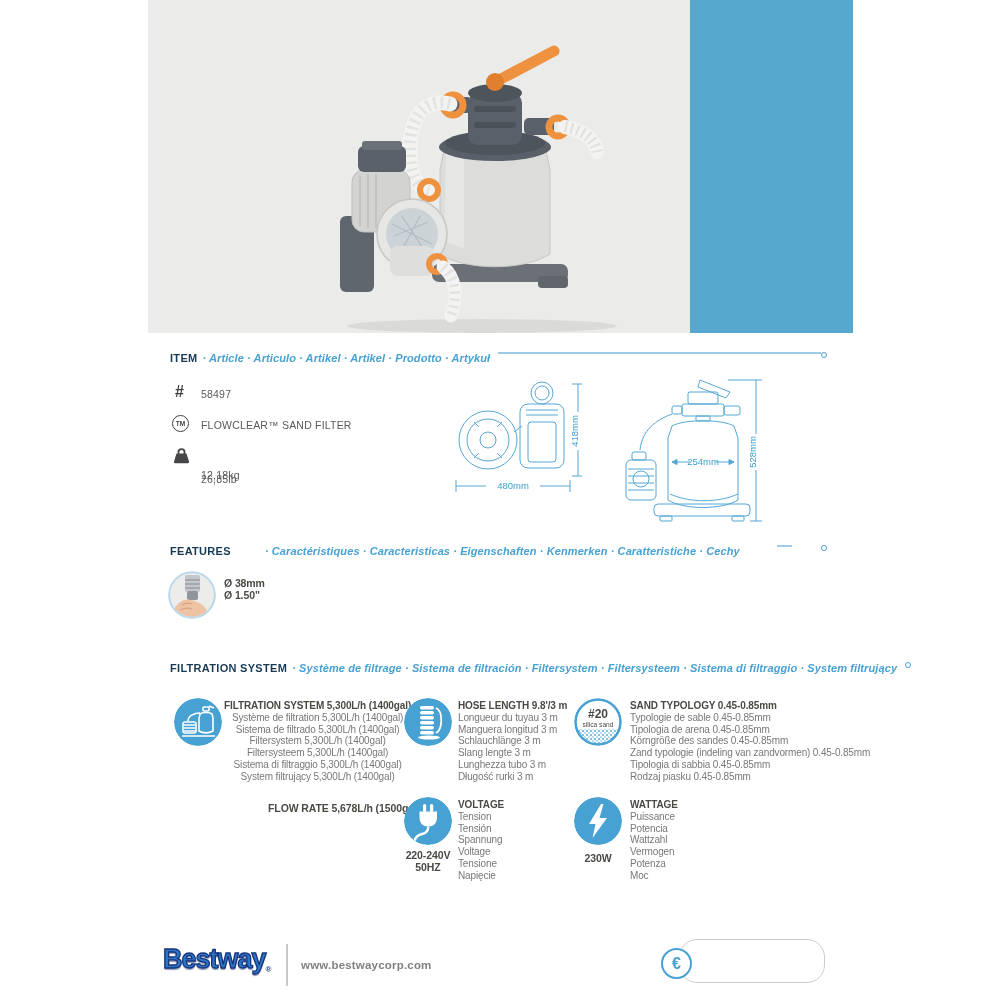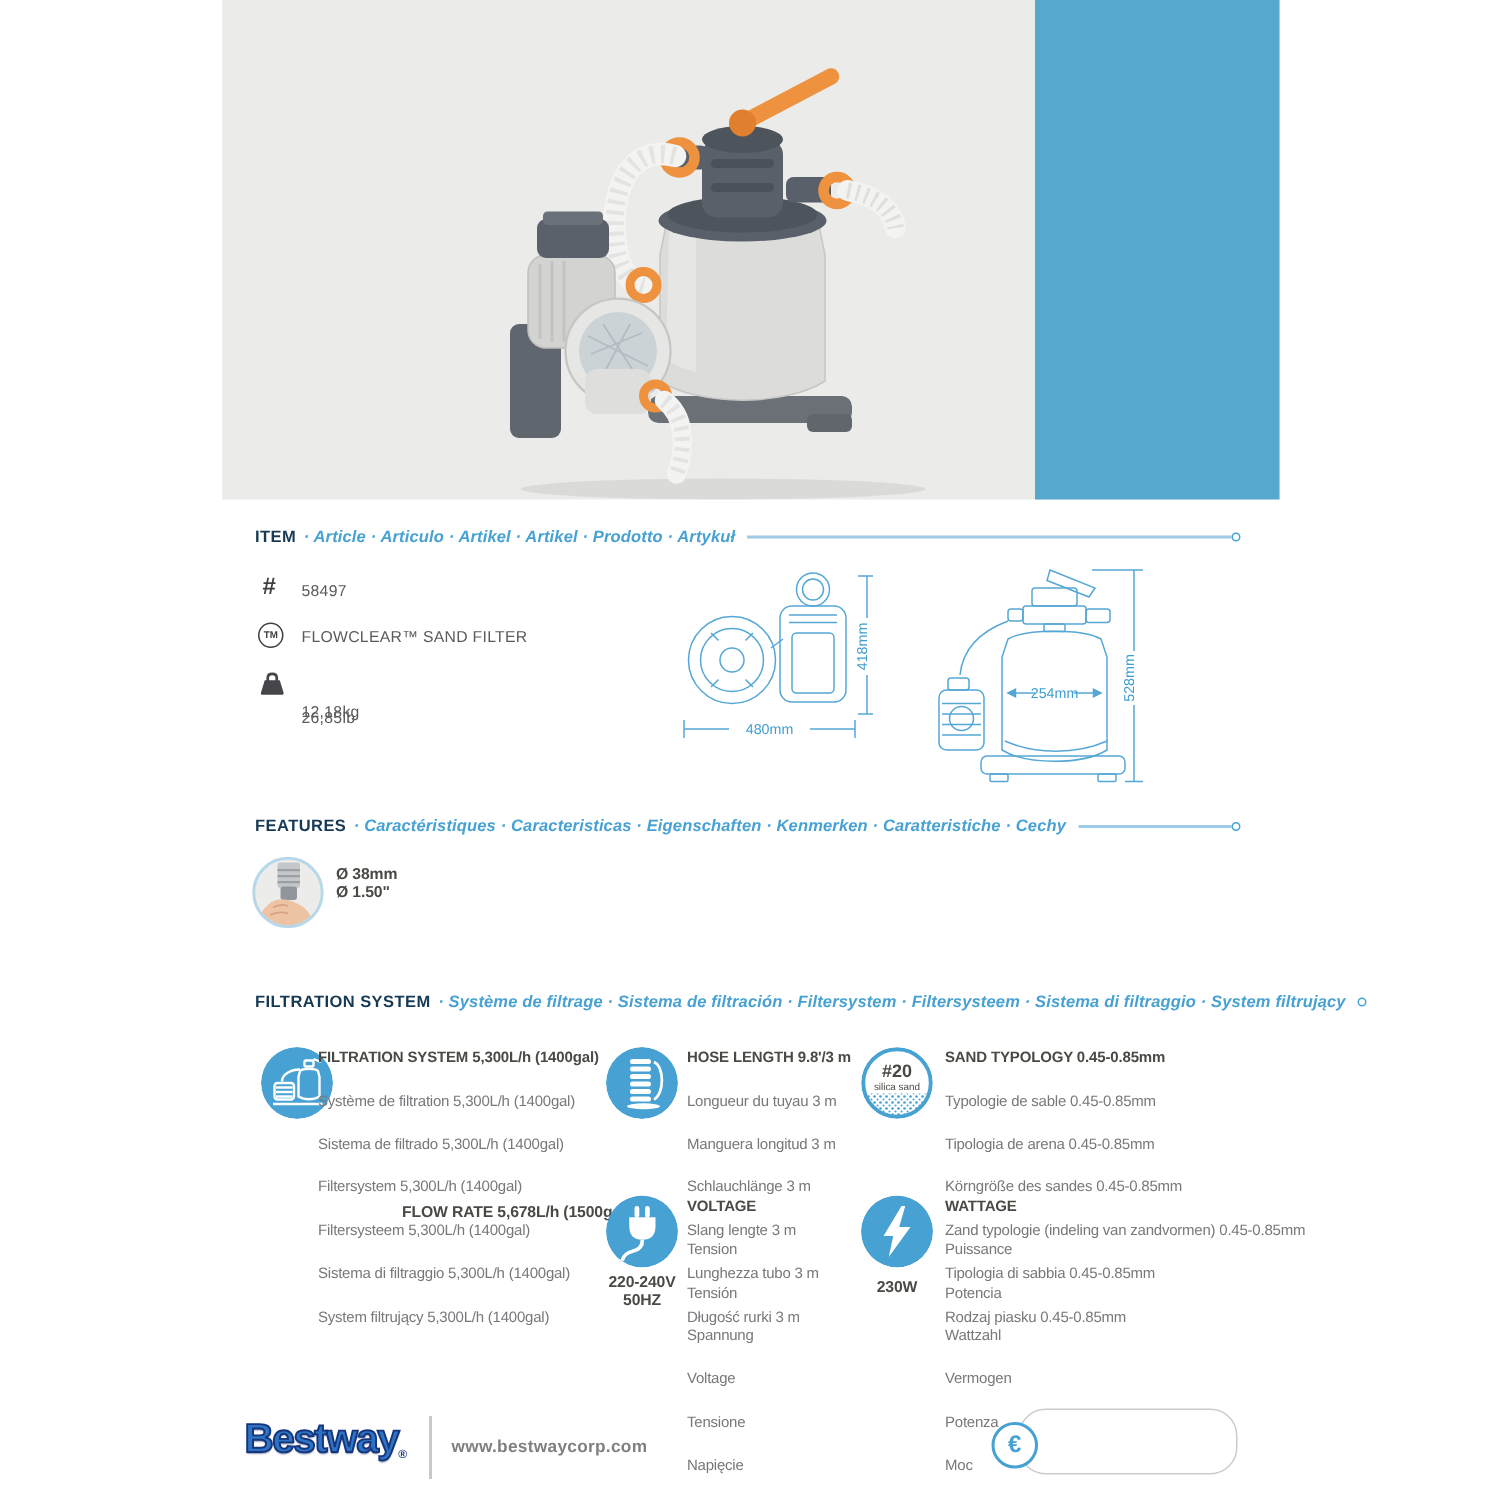--- a/index.html
+++ b/index.html
@@ -11,34 +11,34 @@
   
   .hero { left:148px; top:0; width:705px; height:333px; background:#ebebe9; }
   .hero-blue { left:690px; top:0; width:163px; height:333px; background:#57a8ce; }
   .title-block { left:170px; top:28px; }
   .title-bar { width:45px; height:7px; background:#47a1d2; }
   .title-bar.top { margin-bottom:7px; }
   .title-bar.bottom { margin-top:7px; }
   .title-line { font-size:22.5px; font-weight:700; color:#47a1d2; line-height:23.5px; letter-spacing:0.8px; }
 
   
-  .sec-header { display:flex; align-items:center; width:657px; }
+  .sec-header { display:flex; width:657px; }
   .sec-label { font-size:11px; font-weight:700; color:#173a54; letter-spacing:0.3px; white-space:nowrap; }
   .sec-trans { font-size:11px; font-weight:600; font-style:italic; color:#47a1d2; margin-left:5px; white-space:nowrap; letter-spacing:0.1px; }
   .sec-rule { flex:1; height:1.5px; background:#9fcbe6; margin-left:8px; }
   .sec-dot { width:6px; height:6px; border:1.5px solid #47a1d2; border-radius:50%; background:#fff; flex:0 0 auto; }
 
   
   .item-text { font-size:10.5px; color:#5a5a5c; letter-spacing:0.2px; }
   .hash-glyph { font-size:16px; font-weight:700; color:#3f4043; }
   .tm-circle { width:17px; height:17px; border:1.6px solid #3f4043; border-radius:50%; display:flex; align-items:center; justify-content:center; font-size:6.5px; font-weight:700; color:#3f4043; }
 
   
   .spec-heading { font-size:10px; font-weight:700; color:#4a4a45; white-space:nowrap; letter-spacing:-0.1px; line-height:11.8px; }
-  .spec-line { font-size:10px; color:#77787b; white-space:nowrap; letter-spacing:-0.15px; line-height:11.8px;margin-top:17px; }
+  .spec-line { font-size:10px; color:#77787b; white-space:nowrap; letter-spacing:-0.15px; line-height:11.8px; }
   .spec-value { font-size:10.5px; font-weight:700; color:#4a4a45; letter-spacing:-0.1px; line-height:12px; }
   .icon-circle { width:48px; height:48px; border-radius:50%; }
 
   
   .logo-text { font-size:27px; font-weight:900; color:#2d74c5; letter-spacing:-1px;
                -webkit-text-stroke:1.3px #16357c; text-shadow:0 1.5px 1px rgba(10,30,90,.45); }
   .logo-mark { font-size:8px; font-weight:700; color:#16357c; vertical-align:sub; -webkit-text-stroke:0; }
   .footer-divider { width:1.5px; height:42px; background:#c9c9c9; }
   .website { font-size:11.5px; font-weight:700; color:#808083; letter-spacing:0.2px; }
   .price-box { width:146px; height:44px; border:1.5px solid #cccccc; border-radius:18px; background:#fff; }
@@ -159,21 +159,21 @@
 
     <path d="M222,86 H240 M266,86 H284"></path>
     <path d="M222,86 l5,-2.5 v5 Z M284,86 l-5,-2.5 v5 Z" fill="#55a7d5"></path>
     <text x="253" y="89" text-anchor="middle" font-size="9.5" fill="#3f9ecf" stroke="none">254mm</text>
 
     <path d="M278,4 H312 M300,145 H312"></path>
     <path d="M306,4 V58 M306,94 V145"></path>
     <text x="306" y="76" text-anchor="middle" font-size="9.5" fill="#3f9ecf" stroke="none" transform="rotate(-90 306 76)">528mm</text>
   </svg>
 
-  <div class="abs sec-header" style="left:170px; top:545px;">
+  <div class="abs sec-header" style="left:170px; top:545px;gap:29px;">
     <span class="sec-label">FEATURES</span>
     <span class="sec-trans">· Caractéristiques · Caracteristicas · Eigenschaften · Kenmerken · Caratteristiche · Cechy</span>
     <span class="sec-rule"></span>
     <span class="sec-dot"></span>
   </div>
 
   <svg class="abs" style="left:168px; top:571px;" width="48" height="48" viewBox="0 0 48 48">
     <defs>
         <clipPath id="featClip">
           <circle cx="24" cy="24" r="22"></circle>
@@ -204,21 +204,21 @@
     <g fill="none" stroke="#ffffff" stroke-width="1.6">
       <path d="M26,16 C28,14 36,14 38,16 L39,20 L39,33 C35,35.5 29,35.5 25,33 L25,20 Z"></path>
       <rect x="29" y="9" width="6" height="4" rx="1"></rect>
       <path d="M35,8 l5,2"></path>
       <rect x="9" y="24" width="13" height="11" rx="2"></rect>
       <path d="M10,27 h11 M10,30 h11 M10,33 h11"></path>
       <path d="M14,23 C14,18 20,15 26,15"></path>
       <path d="M8,38 H41"></path>
     </g>
   </svg>
-  <div class="abs" style="left:212px; top:700px;">
+  <div class="abs" style="left:224px; top:700px;text-align:center;">
     <div class="spec-heading">FILTRATION SYSTEM 5,300L/h (1400gal)</div>
     <div class="spec-line">Système de filtration 5,300L/h (1400gal)</div>
     <div class="spec-line">Sistema de filtrado 5,300L/h (1400gal)</div>
     <div class="spec-line">Filtersystem 5,300L/h (1400gal)</div>
     <div class="spec-line">Filtersysteem 5,300L/h (1400gal)</div>
     <div class="spec-line">Sistema di filtraggio 5,300L/h (1400gal)</div>
     <div class="spec-line">System filtrujący 5,300L/h (1400gal)</div>
   </div>
 
   <svg class="abs icon-circle" style="left:404px; top:698px;" width="48" height="48" viewBox="0 0 48 48">

